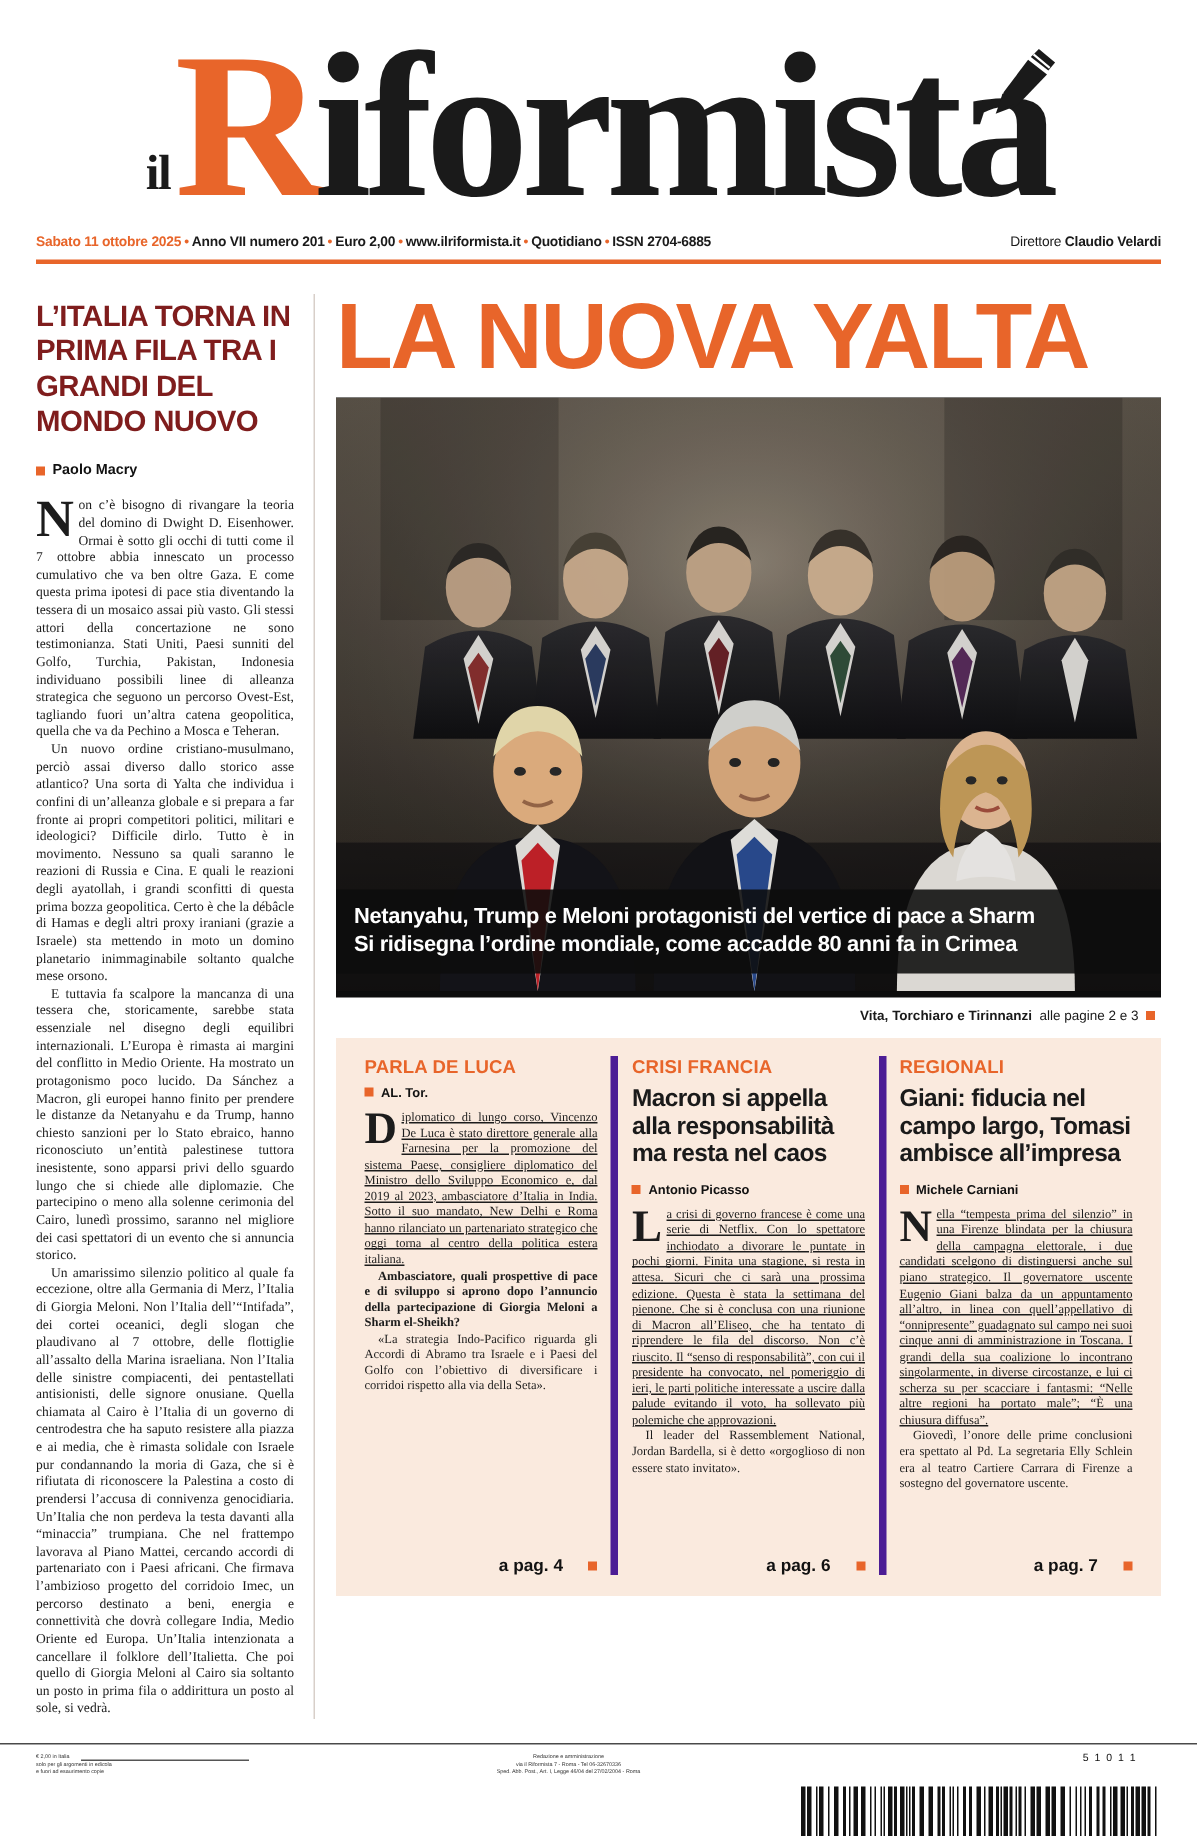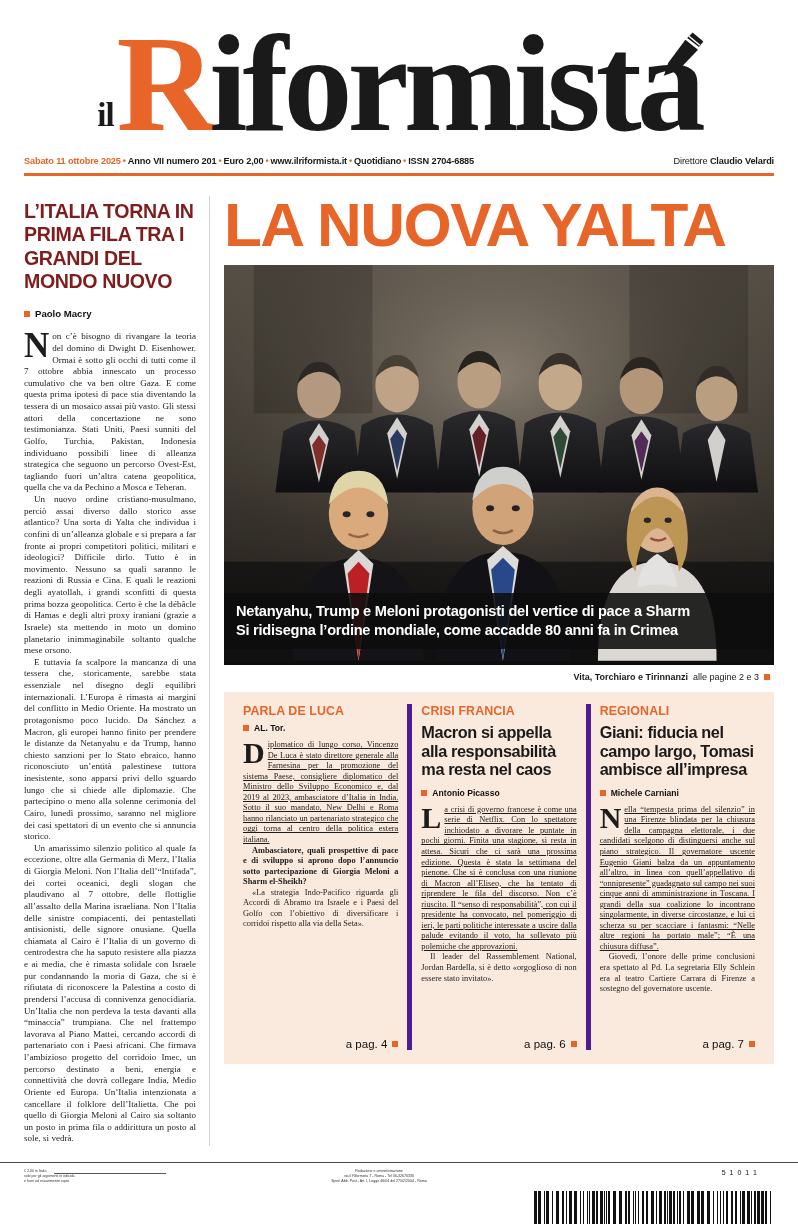--- a/index.html
+++ b/index.html
@@ -245,26 +245,26 @@
   .teaser-body .dropcap2::first-letter {
     float: left;
     font-size: 30px;
     line-height: 0.8;
     font-weight: 700;
     padding: 1px 3px 0 0;
   }
   .pagelink {
     text-align: right;
     font-size: 11.5px;
-    font-weight: 400;
+    font-weight: 700;
     margin-top: 6px;
     display: flex;
     justify-content: flex-end;
     align-items: center;
-    gap: 5px;
+    gap: 17px;
   }
 
   
   .footer {
     position: absolute;
     left: 0; right: 0; bottom: 0;
     height: 62px;
     padding: 6px 24px 0 24px;
     border-top: 1px solid #4a4a4a;
     display: flex;
@@ -468,21 +468,21 @@
     <div class="teasers">
 
       <article class="teaser">
         <div class="kicker">PARLA DE LUCA</div>
         <div class="teaser-byline">
           <span class="bullet-sq"></span>
           <span>AL. Tor.</span>
         </div>
         <div class="teaser-body">
           <p class="dropcap2">Diplomatico di lungo corso, Vincenzo De Luca è stato direttore generale alla Farnesina per la promozione del sistema Paese, consigliere diplomatico del Ministro dello Sviluppo Economico e, dal 2019 al 2023, ambasciatore d’Italia in India. Sotto il suo mandato, New Delhi e Roma hanno rilanciato un partenariato strategico che oggi torna al centro della politica estera italiana.</p>
-          <p class="q">Ambasciatore, quali prospettive di pace e di sviluppo si aprono dopo l’annuncio sotto partecipazione di Giorgia Meloni a Sharm el-Sheikh?</p>
+          <p class="q">Ambasciatore, quali prospettive di pace e di sviluppo si aprono dopo l’annuncio della partecipazione di Giorgia Meloni a Sharm el-Sheikh?</p>
           <p>«La strategia Indo-Pacifico riguarda gli Accordi di Abramo tra Israele e i Paesi del Golfo con l’obiettivo di diversificare i corridoi rispetto alla via della Seta».</p>
         </div>
         <div class="pagelink">
           <span>a pag. 4</span>
           <span class="bullet-sq"></span>
         </div>
       </article>
 
       <article class="teaser">
         <div class="kicker">CRISI FRANCIA</div>

